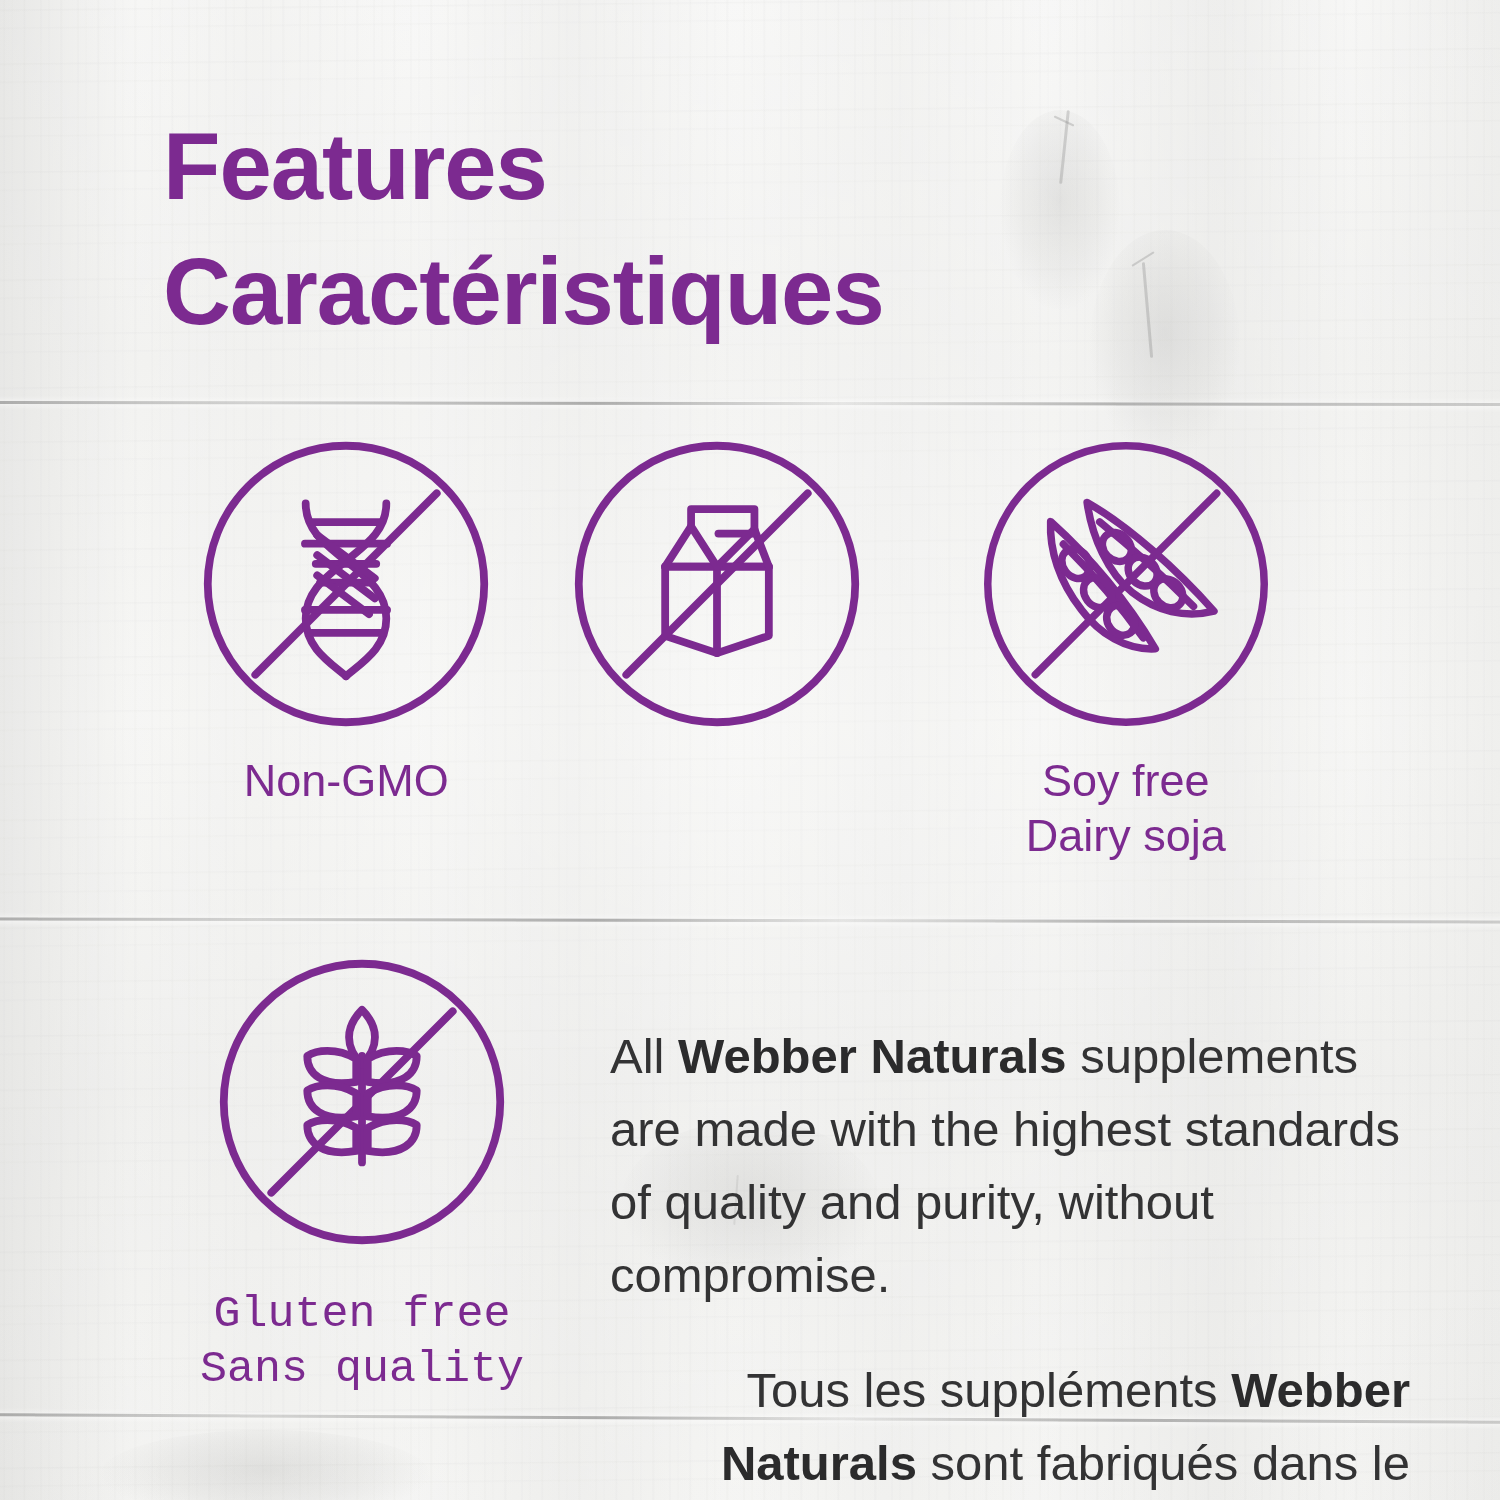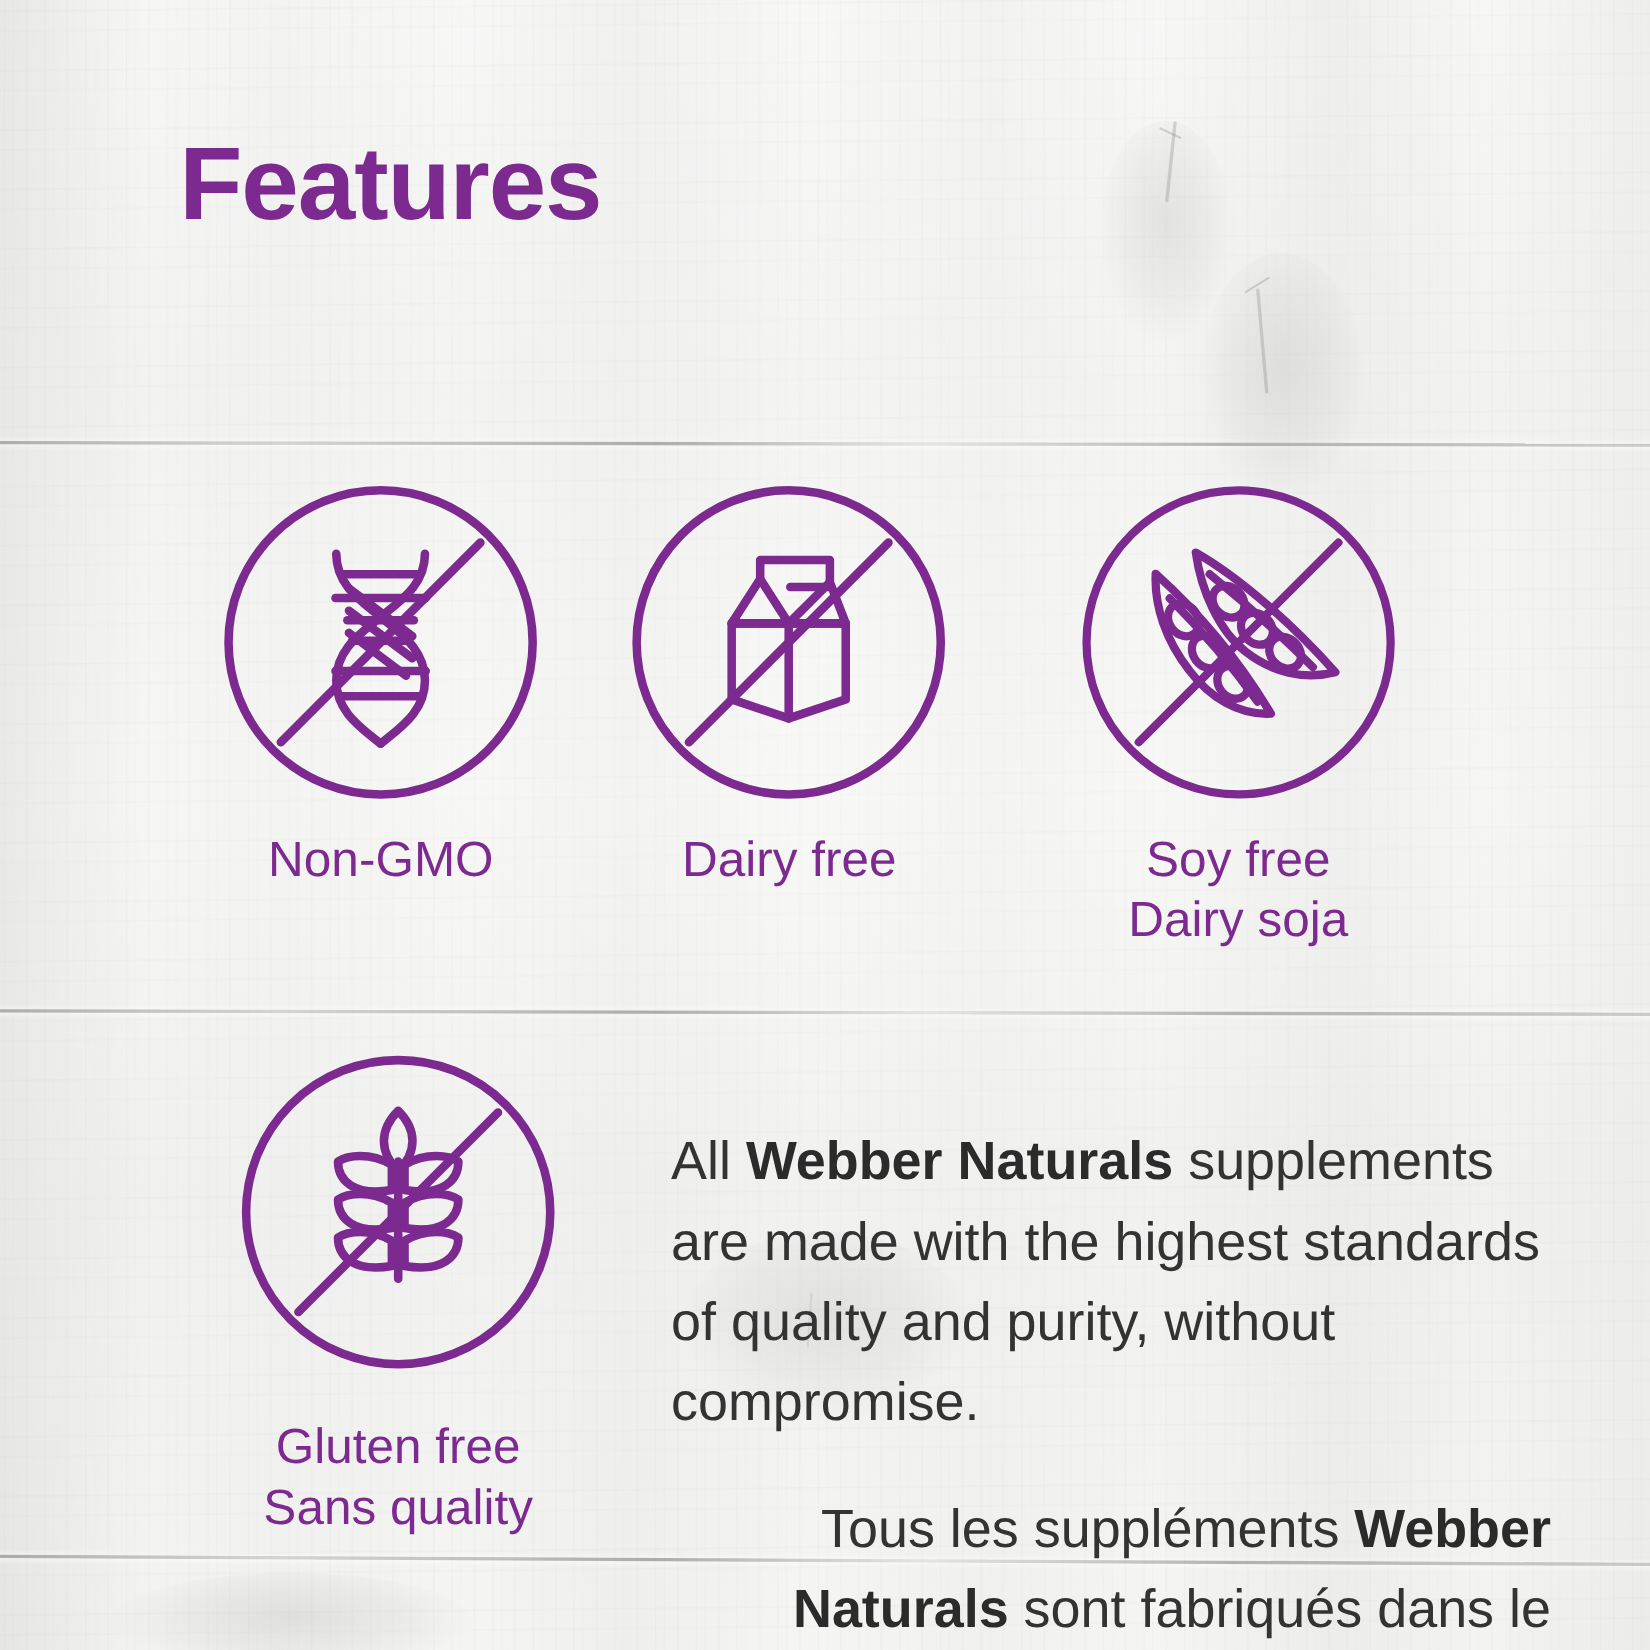--- a/index.html
+++ b/index.html
@@ -148,21 +148,21 @@
   .feature-label .l2{display:block;}
 
   
   .bottom{
     position:absolute;
     left:0;top:958px;width:1500px;
     display:flex;
     align-items:flex-start;
   }
   .bottom .feature.f4{width:460px;margin-left:132px;}
-  .bottom .feature.f4 .feature-label{margin-top:42px;}
+  .bottom .feature.f4 .feature-label{margin-top:42px;font-family:Liberation Mono, monospace;}
 
   .body-col{
     margin-left:18px;
     width:800px;
     padding-top:62px;
     color:#333334;
     font-size:49px;
     line-height:1.49;
   }
   .body-col p{margin:0 0 42px 0;}
@@ -190,20 +190,21 @@
   <div class="crack" style="left:1063px;top:110px;width:3px;height:74px;transform:rotate(6deg);"></div>
   <div class="crack" style="left:1053px;top:120px;width:22px;height:2px;transform:rotate(25deg);"></div>
   <div class="crack" style="left:1146px;top:262px;width:3px;height:96px;transform:rotate(-5deg);"></div>
   <div class="crack" style="left:1130px;top:258px;width:26px;height:2px;transform:rotate(-32deg);"></div>
   <div class="crack" style="left:735px;top:1175px;width:2px;height:50px;transform:rotate(4deg);opacity:.5;"></div>
 
   <div class="content">
 
     <div class="heading">
       <span class="line">Features</span>
+      <span class="line">Caractéristiques</span>
     </div>
 
     <div class="feature-row-top">
 
       <div class="feature f1">
         <div class="icon-wrap">
           <svg viewBox="0 0 200 200" xmlns="http://www.w3.org/2000/svg">
             <g fill="none" stroke="#7C2A90" stroke-width="5.4" stroke-linecap="round" stroke-linejoin="round">
               <circle cx="100" cy="100" r="96"></circle>
 
@@ -248,21 +249,20 @@
               <line x1="100" y1="88" x2="100" y2="148"></line>
 
               <path d="M64 88 L82 60 L82 48 L126 48 L126 62 L136 88"></path>
               <path d="M82 60 L100 88 L126 62"></path>
 
               <path d="M101 65 L126 65"></path>
             </g>
           </svg>
         </div>
         <div class="feature-label">
-          <span>Dairy free</span>
         </div>
       </div>
 
       <div class="feature f3">
         <div class="icon-wrap">
           <svg viewBox="0 0 200 200" xmlns="http://www.w3.org/2000/svg">
             <g fill="none" stroke="#7C2A90" stroke-width="5.2" stroke-linecap="round" stroke-linejoin="round">
               <circle cx="100" cy="100" r="96"></circle>
               <line x1="37" y1="163" x2="163" y2="37"></line>
 

